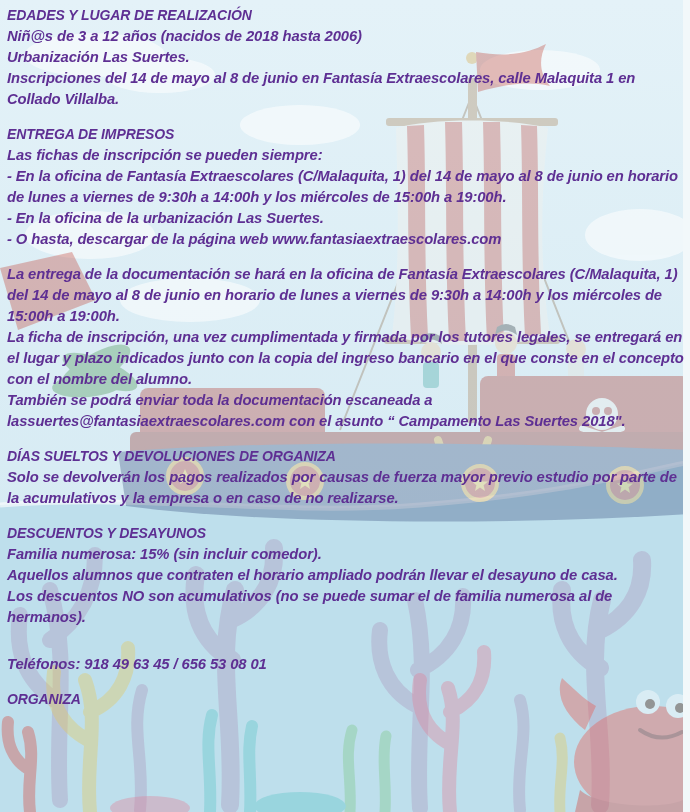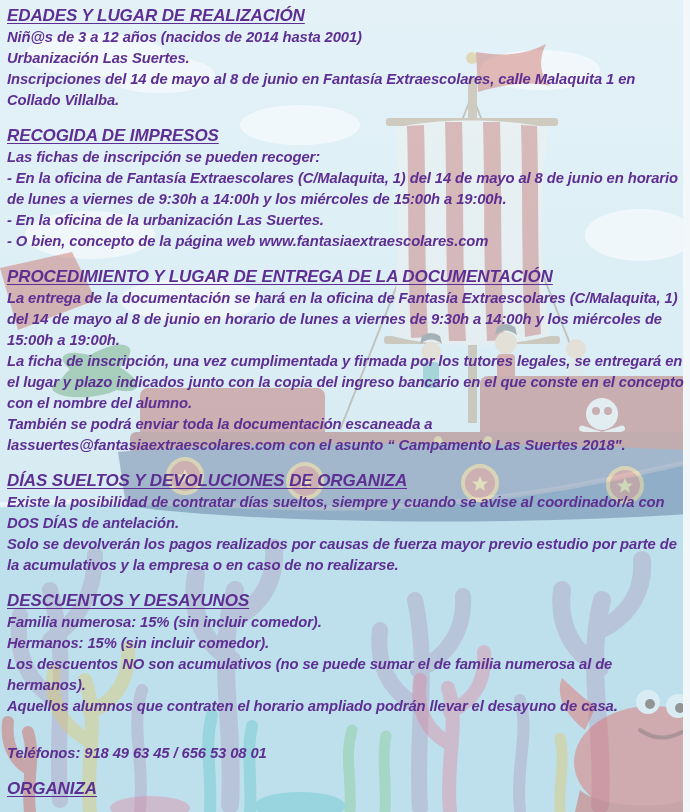--- a/index.html
+++ b/index.html
@@ -12,22 +12,21 @@
   .content{
     position:relative;z-index:1;
     padding:5px 4px 0 7px;
     color:#5e2f93;
     font-weight:700;font-style:italic;
     font-size:14.8px;line-height:21px;letter-spacing:-0.1px;
   }
   .section{margin:0 0 14px 0;}
   .section.gap-lg{margin-bottom:26px;}
   .heading{
-    font-size:17px;margin:0;display:inline-block;
-    text-decoration:underline;
+    font-size:14px;margin:0;display:inline-block;
     text-underline-offset:2px;
   }
   .heading-row{line-height:21px;}
   .para{margin:0;}
 </style>
 </head>
 <body>
 
 <svg class="bg" viewBox="0 0 690 812" xmlns="http://www.w3.org/2000/svg" aria-hidden="true">
   <defs>
@@ -151,52 +150,49 @@
     </g>
   </g>
 
   <rect x="683" y="0" width="7" height="812" fill="#f2f8fa"></rect>
 </svg>
 
 <div class="content">
 
   <div class="section">
     <div class="heading-row"><h2 class="heading">EDADES Y LUGAR DE REALIZACIÓN</h2></div>
-    <p class="para">Niñ@s de 3 a 12 años (nacidos de 2014 hasta 2001)</p>
+    <p class="para">Niñ@s de 3 a 12 años (nacidos de 2018 hasta 2006)</p>
     <p class="para">Urbanización Las Suertes.</p>
     <p class="para">Inscripciones del 14 de mayo al 8 de junio en Fantasía Extraescolares, calle Malaquita 1 en Collado Villalba.</p>
   </div>
 
   <div class="section">
-    <div class="heading-row"><h2 class="heading">RECOGIDA DE IMPRESOS</h2></div>
-    <p class="para">Las fichas de inscripción se pueden recoger:</p>
+    <div class="heading-row"><h2 class="heading">ENTREGA DE IMPRESOS</h2></div>
+    <p class="para">Las fichas de inscripción se pueden siempre:</p>
     <p class="para">- En la oficina de Fantasía Extraescolares (C/Malaquita, 1) del 14 de mayo al 8 de junio en horario de lunes a viernes de 9:30h a 14:00h y los miércoles de 15:00h a 19:00h.</p>
     <p class="para">- En la oficina de la urbanización Las Suertes.</p>
-    <p class="para">- O bien, concepto de la página web www.fantasiaextraescolares.com</p>
-  </div>
-
-  <div class="section">
-    <div class="heading-row"><h2 class="heading">PROCEDIMIENTO Y LUGAR DE ENTREGA DE LA DOCUMENTACIÓN</h2></div>
+    <p class="para">- O hasta, descargar de la página web www.fantasiaextraescolares.com</p>
+  </div>
+
+  <div class="section">
     <p class="para">La entrega de la documentación se hará en la oficina de Fantasía Extraescolares (C/Malaquita, 1) del 14 de mayo al 8 de junio en horario de lunes a viernes de 9:30h a 14:00h y los miércoles de 15:00h a 19:00h.</p>
     <p class="para">La ficha de inscripción, una vez cumplimentada y firmada por los tutores legales, se entregará en el lugar y plazo indicados junto con la copia del ingreso bancario en el que conste en el concepto con el nombre del alumno.</p>
     <p class="para">También se podrá enviar toda la documentación escaneada a lassuertes@fantasiaextraescolares.com con el asunto “ Campamento Las Suertes 2018".</p>
   </div>
 
   <div class="section">
     <div class="heading-row"><h2 class="heading">DÍAS SUELTOS Y DEVOLUCIONES DE ORGANIZA</h2></div>
-    <p class="para">Existe la posibilidad de contratar días sueltos, siempre y cuando se avise al coordinador/a con DOS DÍAS de antelación.</p>
     <p class="para">Solo se devolverán los pagos realizados por causas de fuerza mayor previo estudio por parte de la acumulativos y la empresa o en caso de no realizarse.</p>
   </div>
 
   <div class="section gap-lg">
     <div class="heading-row"><h2 class="heading">DESCUENTOS Y DESAYUNOS</h2></div>
     <p class="para">Familia numerosa: 15% (sin incluir comedor).</p>
-    <p class="para">Hermanos: 15% (sin incluir comedor).</p>
+    <p class="para">Aquellos alumnos que contraten el horario ampliado podrán llevar el desayuno de casa.</p>
     <p class="para">Los descuentos NO son acumulativos (no se puede sumar el de familia numerosa al de hermanos).</p>
-    <p class="para">Aquellos alumnos que contraten el horario ampliado podrán llevar el desayuno de casa.</p>
   </div>
 
   <div class="section">
     <p class="para">Teléfonos: 918 49 63 45 / 656 53 08 01</p>
   </div>
 
   <div class="section">
     <div class="heading-row"><h2 class="heading">ORGANIZA</h2></div>
 
   </div>

